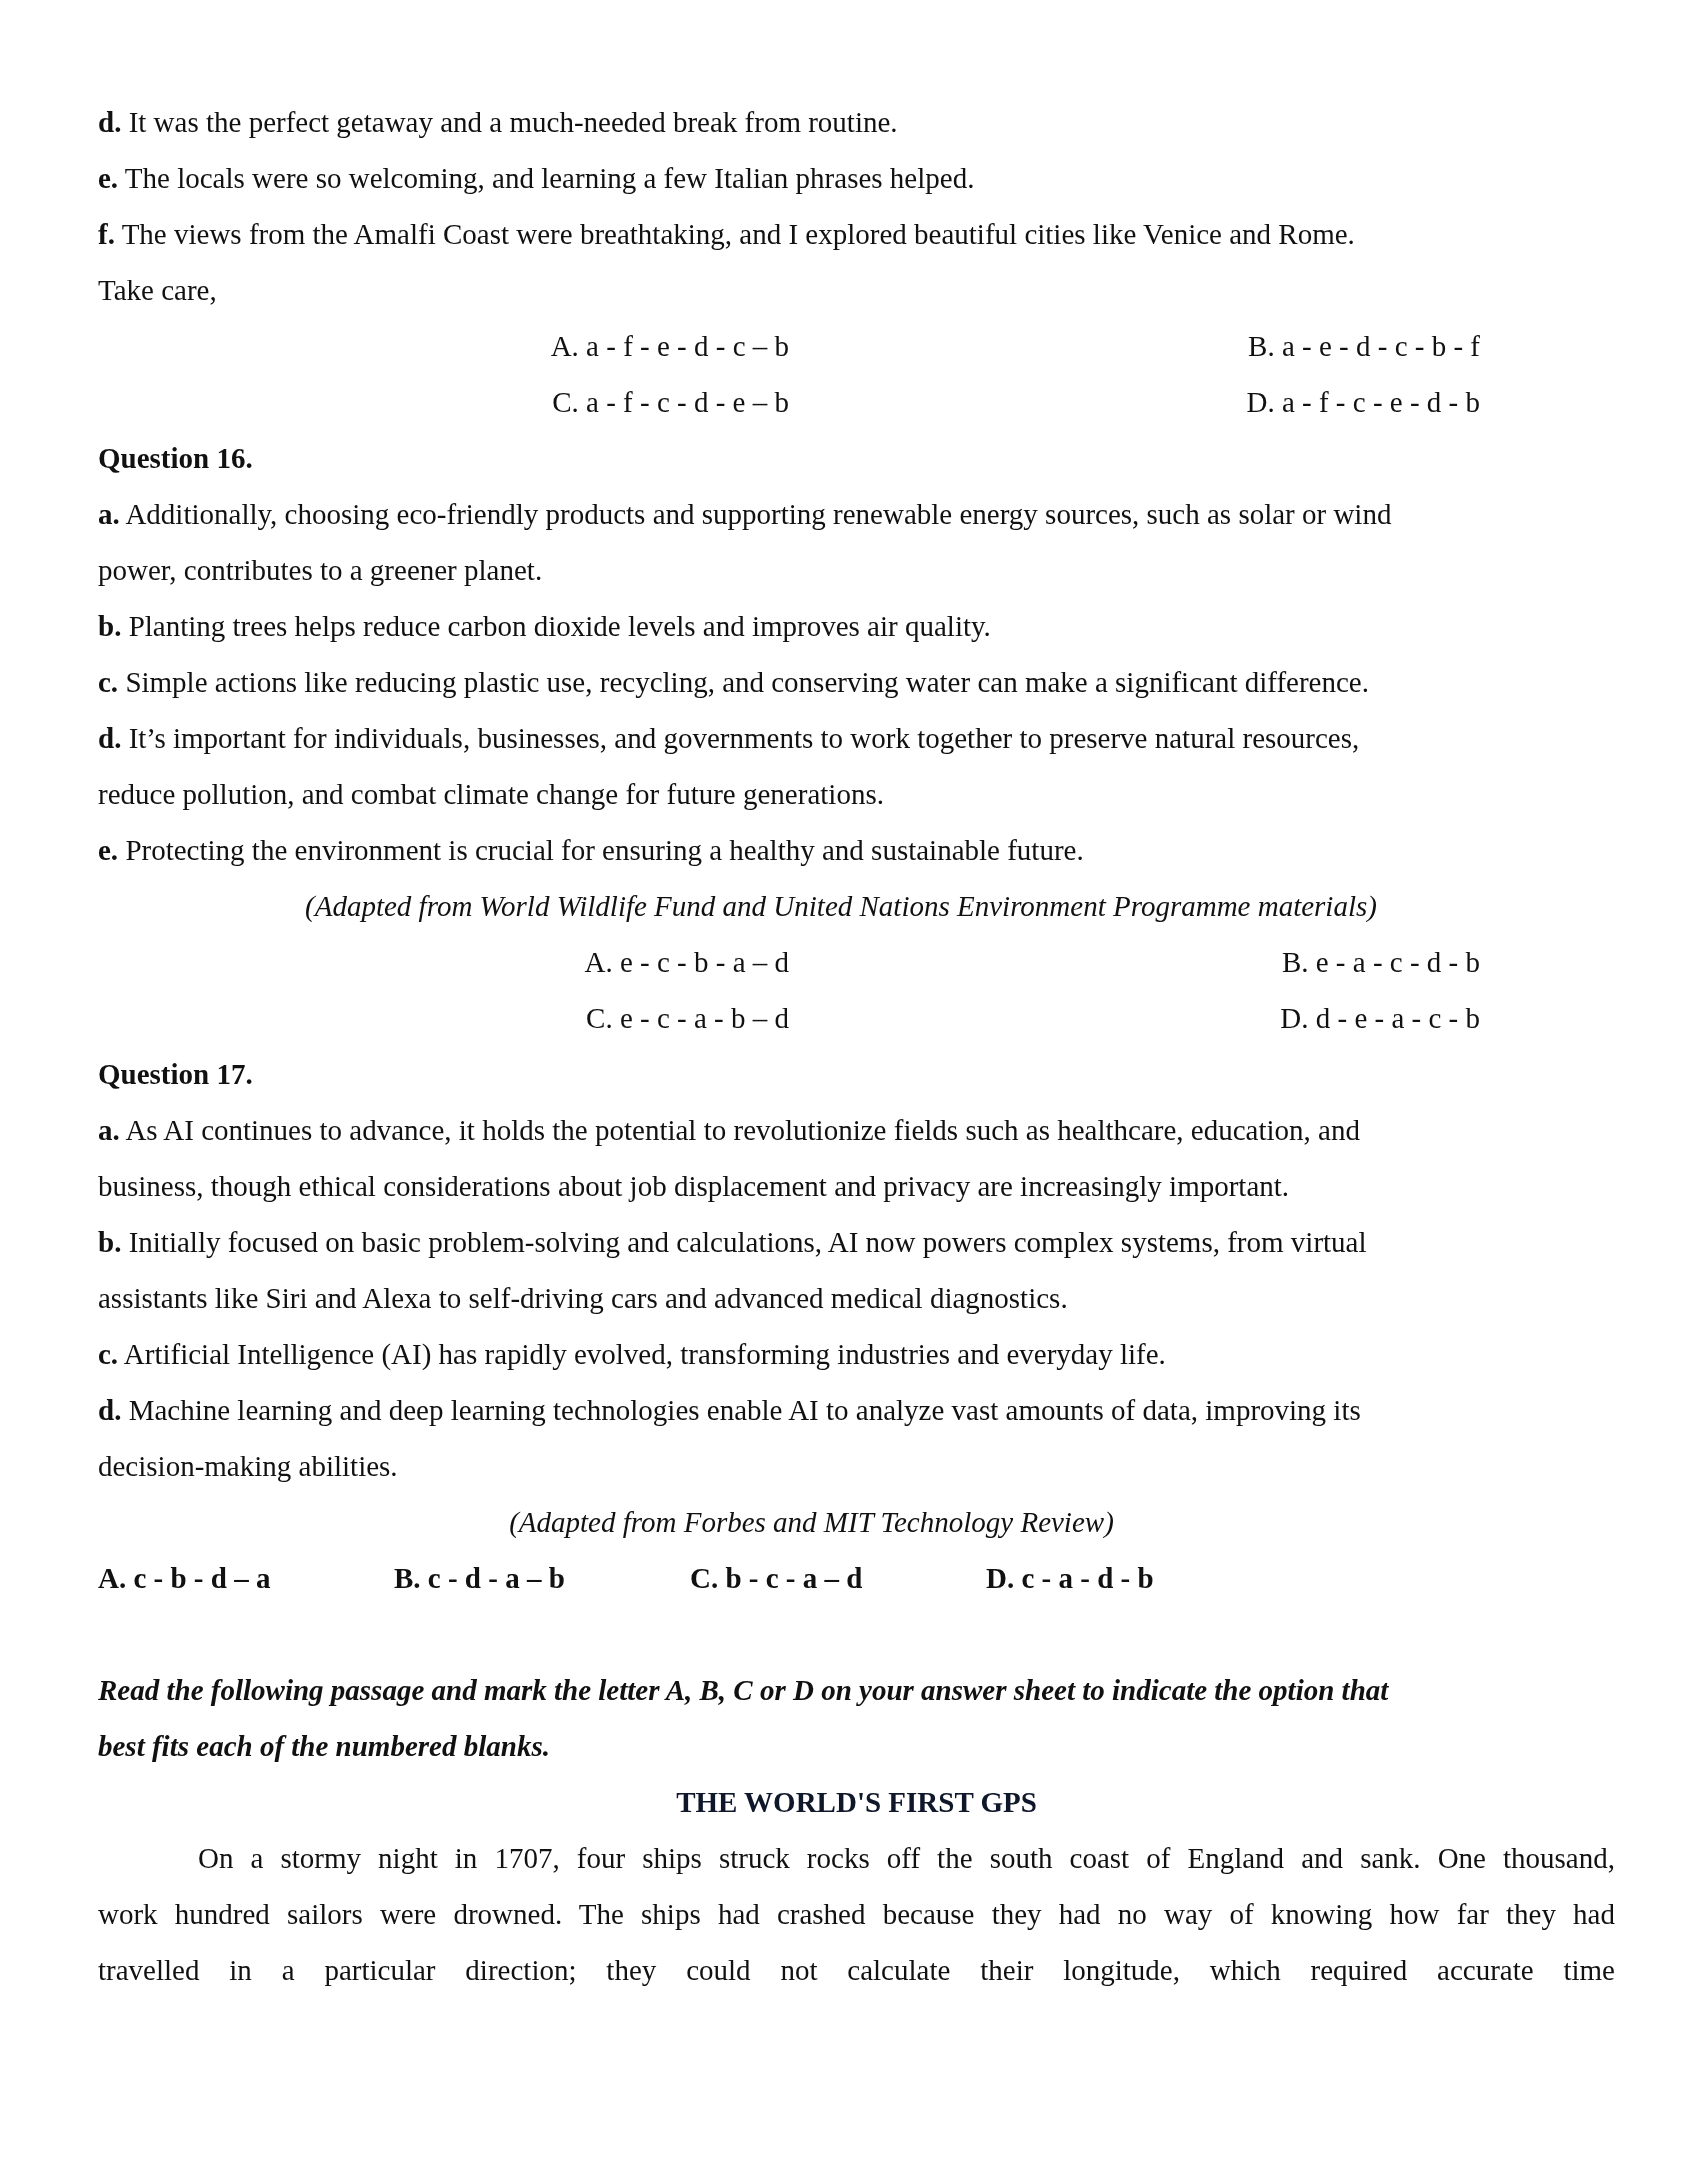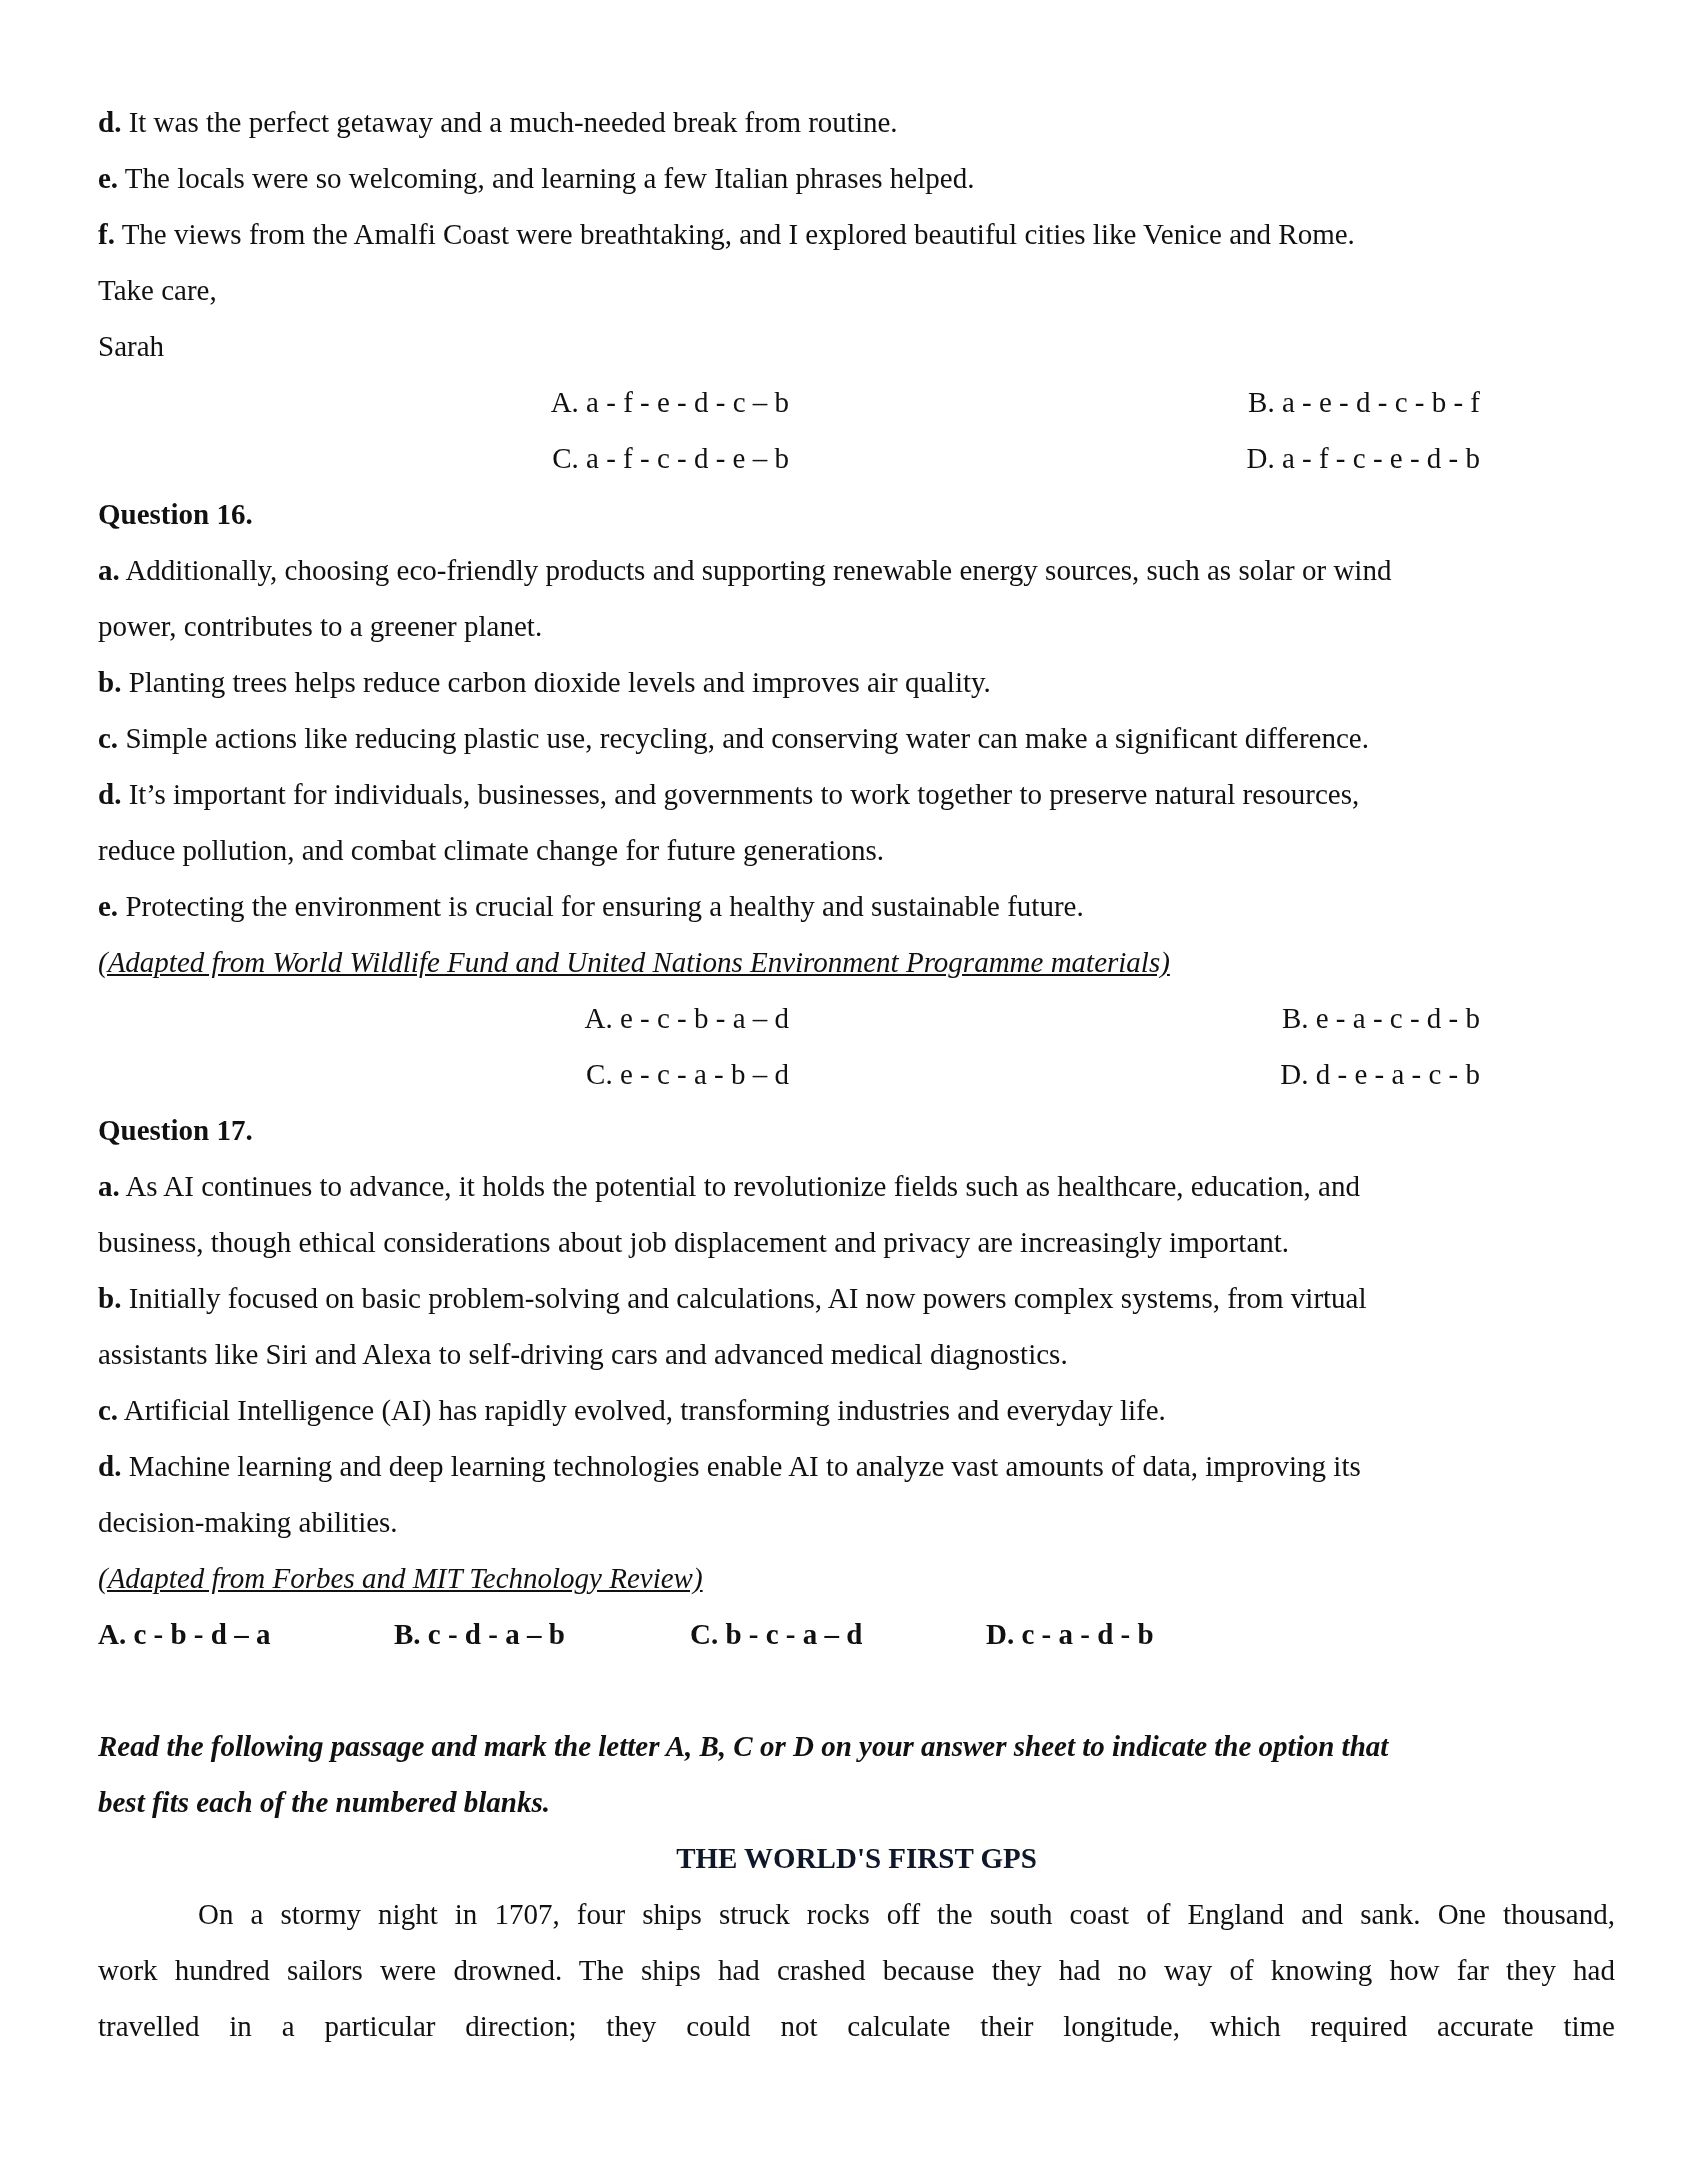--- a/index.html
+++ b/index.html
@@ -13,21 +13,21 @@
     padding: 94px 72px 0 98px;
     font-size: 29px;
     line-height: 56px;
   }
   .line { white-space: nowrap; margin: 0; }
   .q-title { font-weight: bold; }
   .opts2 { display: flex; text-align: right; }
   .opts2 .opt { width: 691px; white-space: nowrap; }
   .opts4 { display: flex; font-weight: bold; }
   .opts4 .opt { width: 296px; white-space: nowrap; }
-  .source { font-style: italic; text-align: left; padding-right: 31px; text-decoration: underline; }
+  .source { font-style: italic; text-align: center; padding-right: 31px; }
   .source.q17 { padding-right: 90px; }
   .spacer { height: 56px; }
   .instruction { font-weight: bold; font-style: italic; text-align: justify; }
   .passage-title {
     text-align: center; font-weight: bold; color: #17a3dc;
     font-size: 29px;
   }
   .para { text-align: justify; text-align-last: justify; }
   .para.first { text-indent: 100px; }
   .ltr { font-weight: bold; }
@@ -35,21 +35,20 @@
 </head>
 <body>
 
 <div class="page">
 
   <section>
     <p class="line"><span class="ltr">d.</span><span> It was the perfect getaway and a much-needed break from routine.</span></p>
     <p class="line"><span class="ltr">e.</span><span> The locals were so welcoming, and learning a few Italian phrases helped.</span></p>
     <p class="line"><span class="ltr">f.</span><span> The views from the Amalfi Coast were breathtaking, and I explored beautiful cities like Venice and Rome.</span></p>
     <p class="line">Take care,</p>
-    <p class="line">Sarah</p>
     <div class="opts2">
       <span class="opt">A. a - f - e - d - c – b</span>
       <span class="opt">B. a - e - d - c - b - f</span>
     </div>
     <div class="opts2">
       <span class="opt">C. a - f - c - d - e – b</span>
       <span class="opt">D. a - f - c - e - d - b</span>
     </div>
   </section>
 

